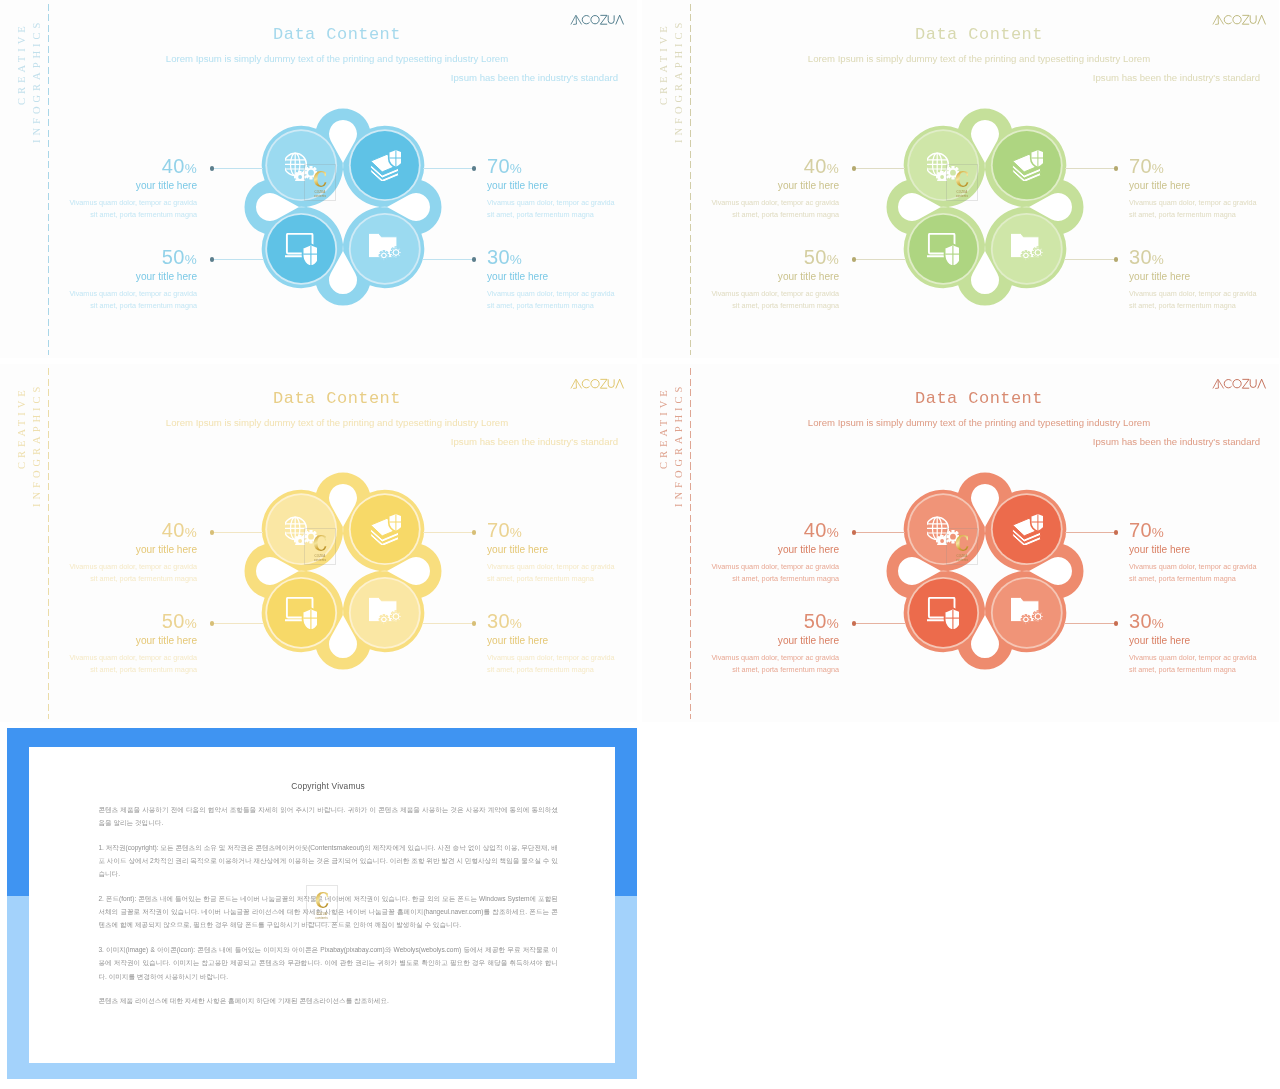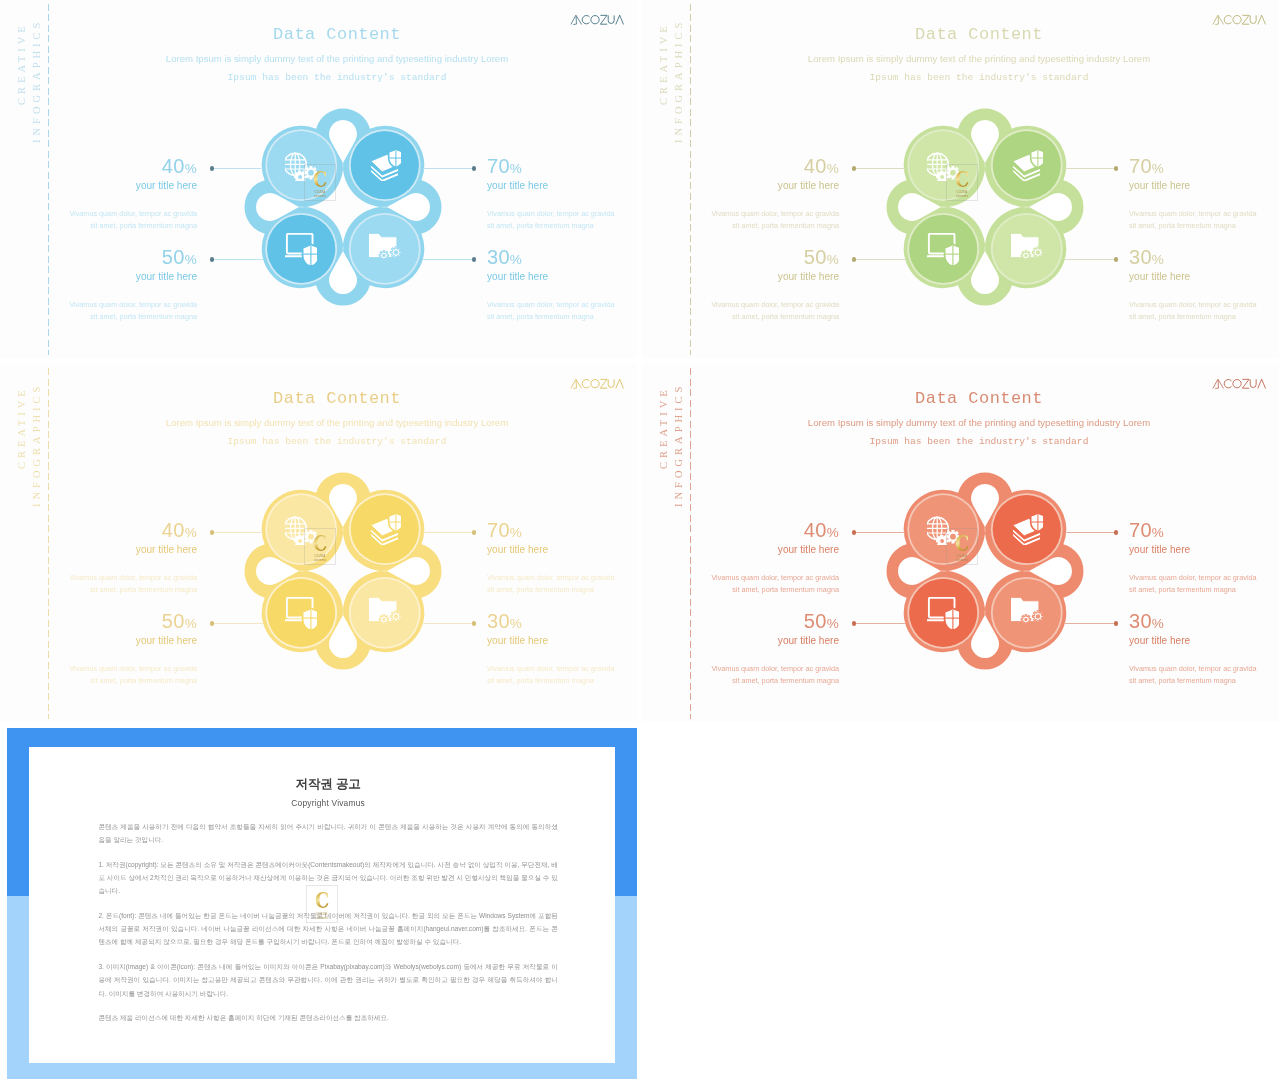--- a/index.html
+++ b/index.html
@@ -13,30 +13,30 @@
   .sidelab{position:absolute;left:0;top:0;width:56px;height:100%;}
   .sidelab span{position:absolute;transform:rotate(-90deg);transform-origin:left top;
      font-family:"Liberation Serif",serif;font-size:10.5px;letter-spacing:4px;
      font-weight:400;white-space:nowrap;line-height:1;}
   .sidelab .s-a{left:17px;top:105px;}
   .sidelab .s-b{left:31.5px;top:142.5px;}
   .dashline{position:absolute;left:48.2px;top:4px;height:351px;width:1.1px;}
   .title{position:absolute;left:56px;width:562px;top:24.5px;text-align:center;
      font-family:"Liberation Mono",monospace;font-size:17px;letter-spacing:0.45px;font-weight:400;}
   .sub1{position:absolute;left:56px;width:562px;top:52.8px;text-align:center;font-size:9.6px;font-weight:400;}
-  .sub2{position:absolute;left:56px;width:562px;top:71.8px;text-align:center;font-size:9.6px;font-weight:400;font-family:Liberation Mono, monospace;}
+  .sub2{position:absolute;left:56px;width:562px;top:71.8px;text-align:right;font-size:9.6px;font-weight:400;}
   .logo{position:absolute;right:11px;top:14px;height:13.3px;line-height:0;}
   .flower{position:absolute;left:244px;top:108px;width:198px;height:198px;}
   .flower svg{position:absolute;left:0;top:0;display:block;}
   .flower .ico{position:absolute;}
   .item{position:absolute;width:180px;}
   .item .pct{font-size:20px;letter-spacing:0.3px;font-weight:400;line-height:1;}
   .item .pcts{font-size:13.5px;}
   .item .ttl{font-size:10.1px;margin-top:5.8px;line-height:1;}
-  .item .dsc{font-size:7.26px;line-height:11.7px;margin-top:17px;white-space:nowrap;}
+  .item .dsc{font-size:7.26px;line-height:11.7px;margin-top:6px;white-space:nowrap;}
   .item.left{text-align:right;}
   .item.right{text-align:left;}
   .conn{position:absolute;height:1px;}
   .conn .ln{position:absolute;top:0;height:1px;left:0;right:0;}
   .conn .dt{position:absolute;top:-1.8px;width:4.4px;height:4.4px;border-radius:50%;}
   .conn.left .dt{left:-1px}
   .conn.right .dt{right:-1px}
   .wm{position:absolute;width:32px;height:37.6px;border:0.7px solid rgba(140,140,140,.22);
       display:flex;flex-direction:column;align-items:center;justify-content:flex-start;padding-top:2px;
       box-sizing:border-box;}
@@ -590,21 +590,20 @@
       </div>
       <div class="wm" style="left:304px;top:163.5px">
         <div class="c">C</div>
         <div class="t"><span>COZUA</span><br><span>contents</span></div>
       </div>
     </div>
     <div class="cslide">
       <div class="cframe-top"></div>
       <div class="cframe-bot"></div>
       <div class="cinner">
-        <div class="ch-ko">저작권 공고</div>
         <div class="ch-en">Copyright Vivamus</div>
         <p class="cp">콘텐츠 제품을 사용하기 전에 다음의 협약서 조항들을 자세히 읽어 주시기 바랍니다. 귀하가 이 콘텐츠 제품을 사용하는 것은 사용자 계약에 동의에 동의하셨음을 알리는 것입니다.</p>
         <p class="cp">1. 저작권(copyright): 모든 콘텐츠의 소유 및 저작권은 콘텐츠메이커아웃(Contentsmakeout)의 제작자에게 있습니다. 사전 승낙 없이 상업적 이용, 무단전재, 배포 사이트 상에서 2차적인 권리 목적으로 이용하거나 재산상에게 이용하는 것은 금지되어 있습니다. 이러한 조항 위반 발견 시 민형사상의 책임을 물으실 수 있습니다.</p>
         <p class="cp">2. 폰트(font): 콘텐츠 내에 들어있는 한글 폰트는 네이버 나눔글꼴의 저작물로 네이버에 저작권이 있습니다. 한글 외의 모든 폰트는 Windows System에 포함된 서체의 글꼴로 저작권이 있습니다. 네이버 나눔글꼴 라이선스에 대한 자세한 사항은 네이버 나눔글꼴 홈페이지(hangeul.naver.com)를 참조하세요. 폰트는 콘텐츠에 함께 제공되지 않으므로, 필요한 경우 해당 폰트를 구입하시기 바랍니다. 폰트로 인하여 깨짐이 발생하실 수 있습니다.</p>
         <p class="cp">3. 이미지(image) &amp; 아이콘(icon): 콘텐츠 내에 들어있는 이미지와 아이콘은 Pixabay(pixabay.com)와 Webolys(webolys.com) 등에서 제공한 무료 저작물로 이용에 저작권이 있습니다. 이미지는 참고용만 제공되고 콘텐츠와 무관합니다. 이에 관한 권리는 귀하가 별도로 확인하고 필요한 경우 해당을 취득하셔야 합니다. 이미지를 변경하여 사용하시기 바랍니다.</p>
         <p class="cp">콘텐츠 제품 라이선스에 대한 자세한 사항은 홈페이지 하단에 기재된 콘텐츠라이선스를 참조하세요.</p>
       </div>
       <div class="wm wm-c">
         <div class="c">C</div>
         <div class="t"><span>COZUA</span><br><span>contents</span></div>

